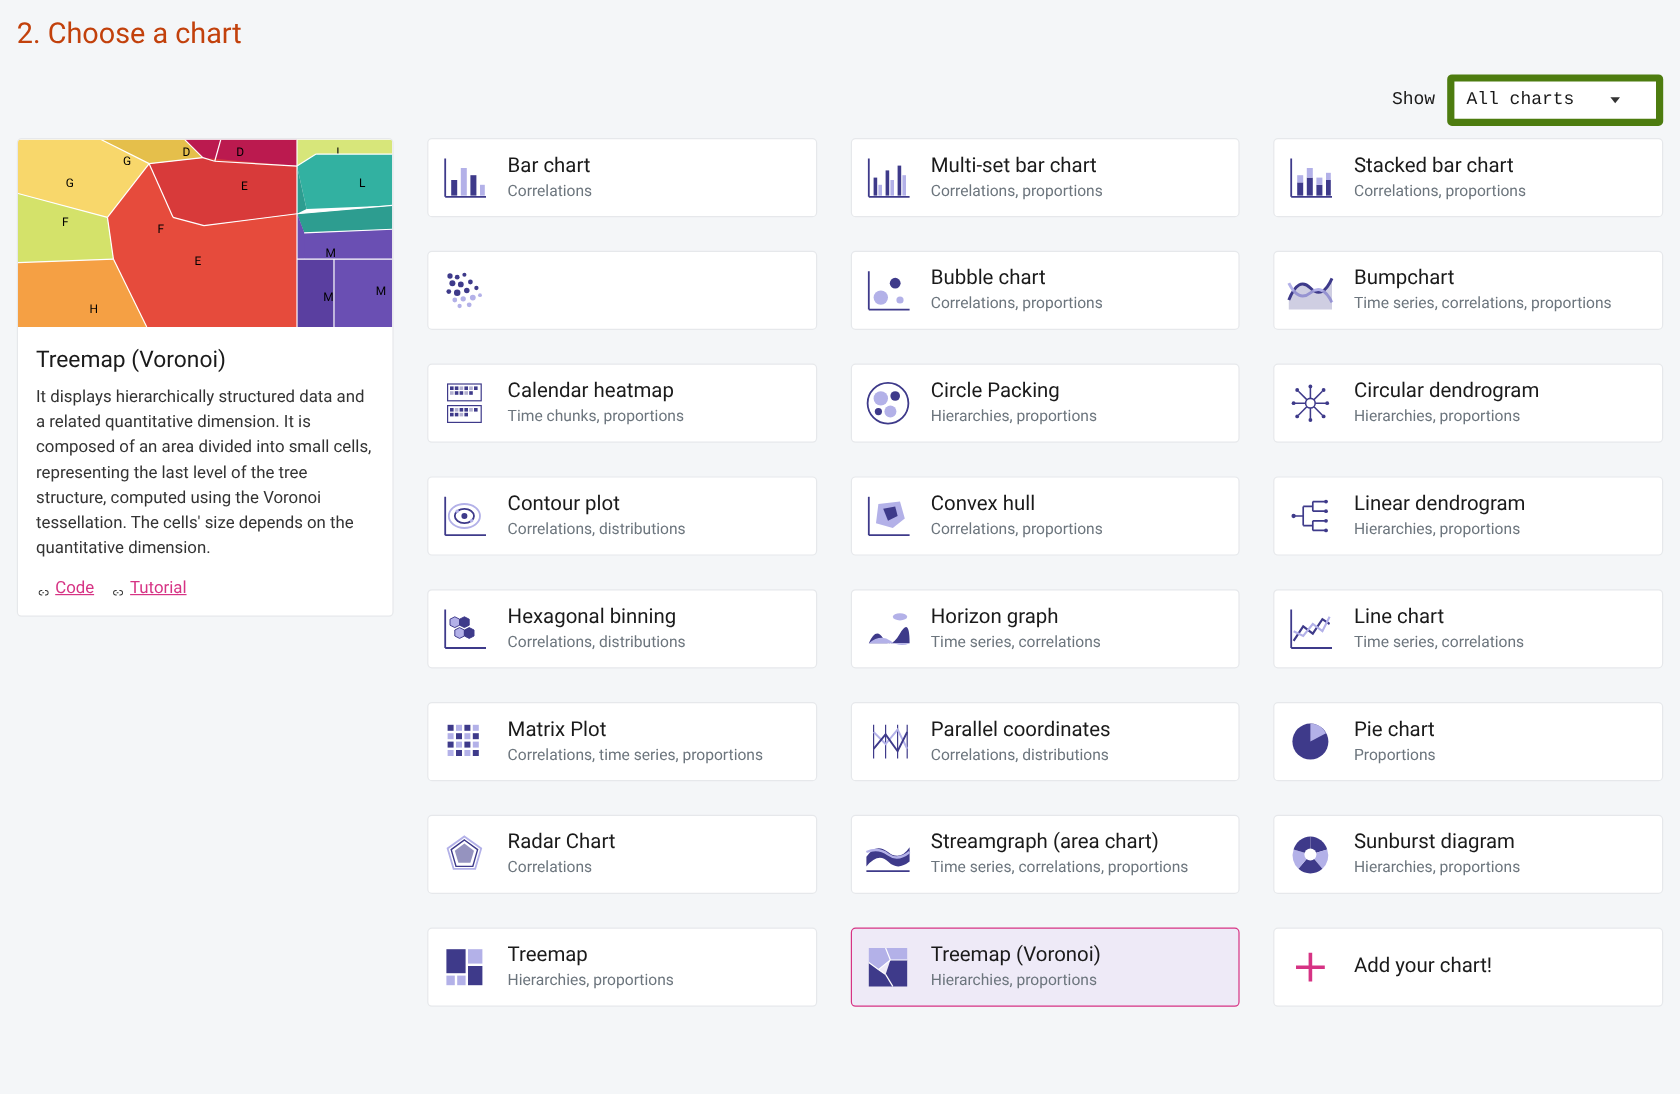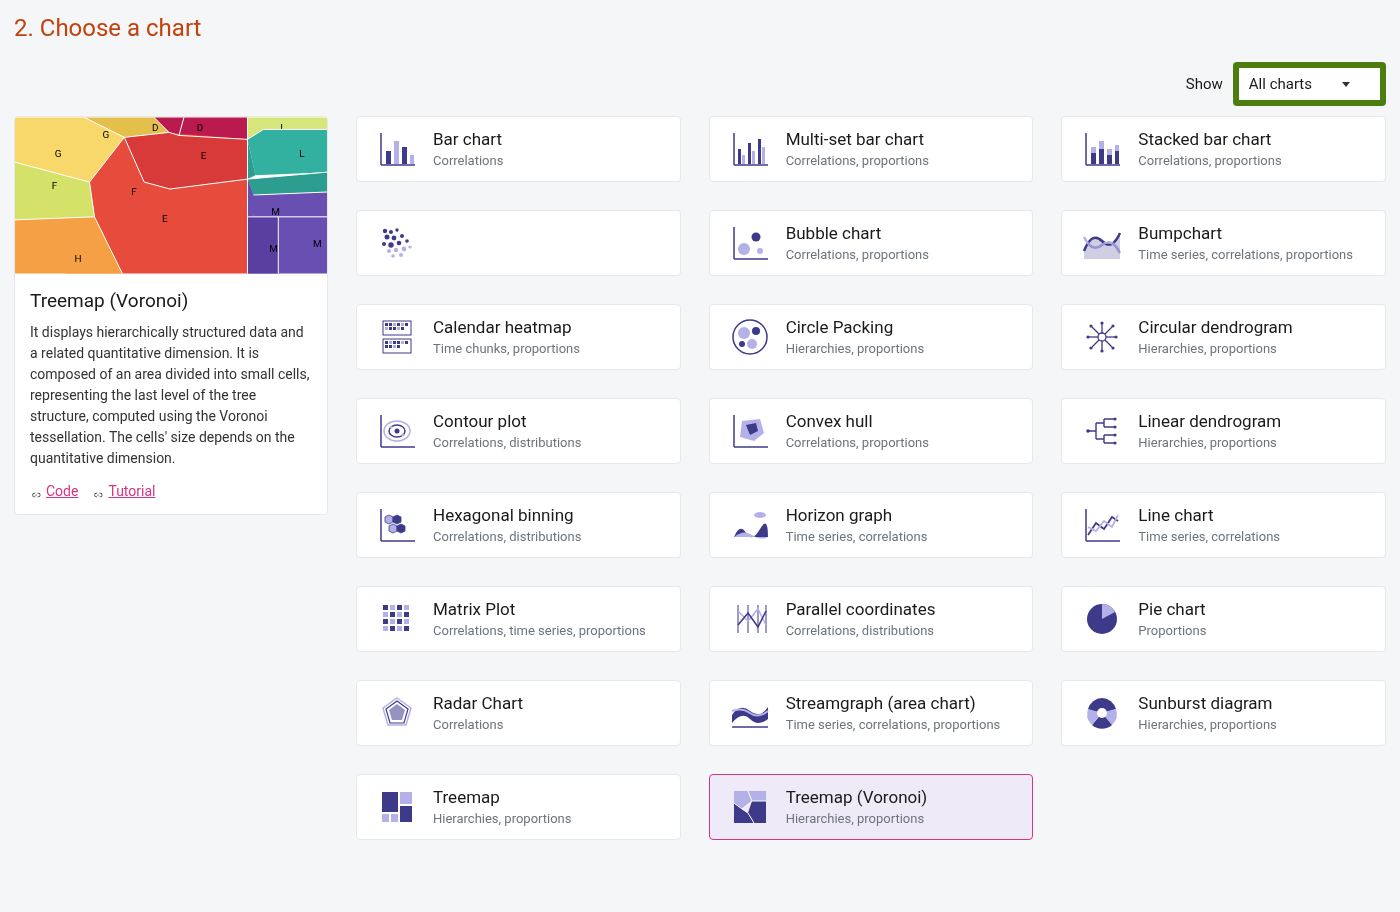--- a/index.html
+++ b/index.html
@@ -17,20 +17,21 @@
     font-weight: 400;
     color: #c2410c;
     margin-bottom: 20px;
   }
   .top-row {
     display: flex;
     justify-content: flex-end;
     align-items: center;
     margin-bottom: 10px;
     gap: 10px;
+    font-family: Liberation Mono, monospace;
   }
   .show-label { font-size: 15px; color: #1a1a1a; }
   .show-select {
     background: #fff;
     border: 6px solid #4d7c0f;
     border-radius: 4px;
     padding: 7px 30px 7px 10px;
     font-size: 15px;
     position: relative;
     display: flex;
@@ -72,21 +73,21 @@
   .grid {
     flex: 1;
     display: grid;
     grid-template-columns: repeat(3, 1fr);
     gap: 28px 28px;
   }
   .card {
     background: #fff;
     border: 1px solid #e6e8eb;
     border-radius: 4px;
-    padding: 12px 20px;
+    padding: 12px 10px;
     display: flex;
     align-items: center;
     gap: 16px;
     cursor: pointer;
     min-height: 66px;
   }
   .card.selected {
     background: #eeeaf7;
     border: 1px solid #d63384;
   }
@@ -617,14 +618,25 @@
               <line x1="12" y1="22" x2="18" y2="26"></line>
               <line x1="18" y1="26" x2="24" y2="36"></line>
             </g>
           </svg>
         </div>
         <div class="card-text">
           <div class="card-title">Treemap (Voronoi)</div>
           <div class="card-sub">Hierarchies, proportions</div>
         </div>
       </div>
+      <div class="card">
+        <div class="card-icon">
+          <svg viewBox="0 0 40 40">
+            <line x1="20" y1="8" x2="20" y2="32" stroke="#d63384" stroke-width="3"></line>
+            <line x1="8" y1="20" x2="32" y2="20" stroke="#d63384" stroke-width="3"></line>
+          </svg>
+        </div>
+        <div class="card-text">
+          <div class="card-title">Add your chart!</div>
+        </div>
+      </div>
     </div>
 </div>
 
 </body></html>

